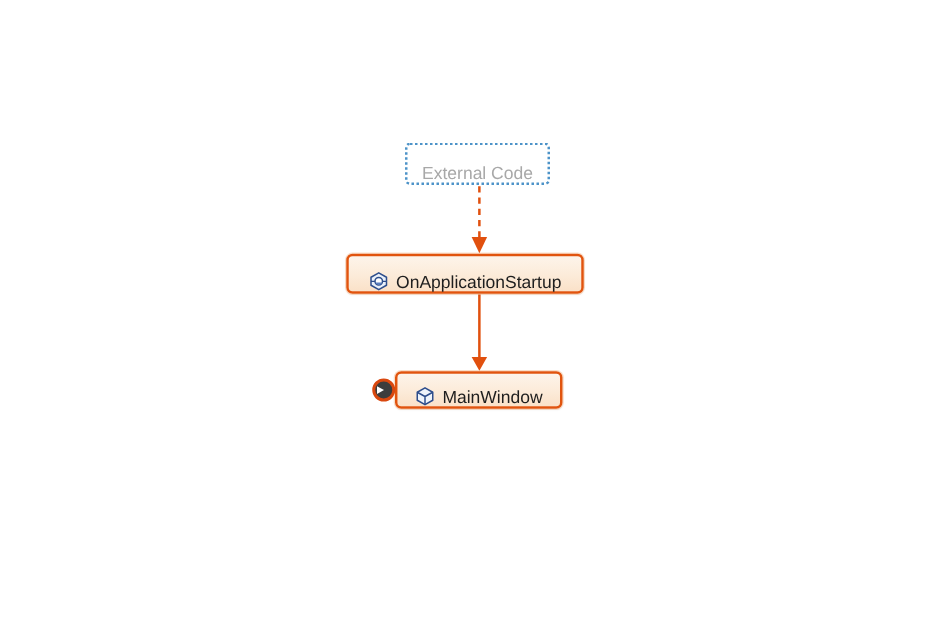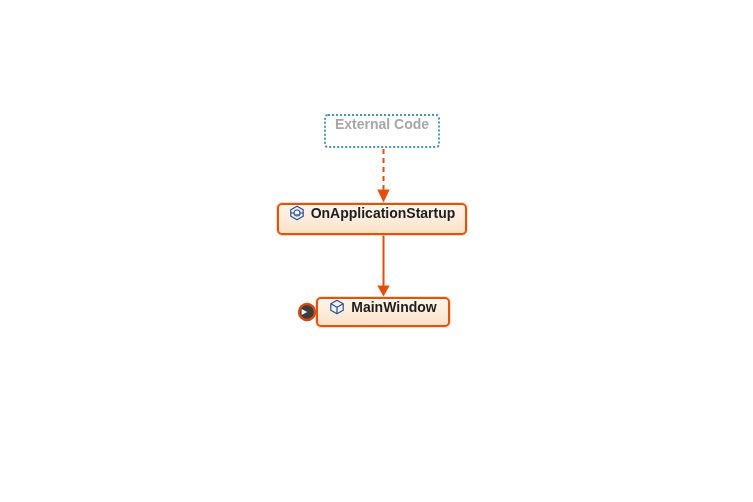--- a/index.html
+++ b/index.html
@@ -18,29 +18,28 @@
   .edges-layer {
     position: absolute;
     left: 0; top: 0;
     width: 753px;
     height: 502px;
     pointer-events: none;
   }
   .node {
     position: absolute;
     display: flex;
-    align-items: flex-start;
+    align-items: flex-end;
     justify-content: center;
     box-sizing: border-box;
     border-radius: 5px;
     font-size: 14px;
     white-space: nowrap;
     cursor: default;
     user-select: none;
-    font-weight: bold;
   }
   .node-external {
     left: 324px; top: 114px;
     width: 116px; height: 34px;
     border: 2px dotted #4d93c8;
     border-radius: 4px;
     background: #ffffff;
     color: #a8a8a8;
   }
   .node-orange {

